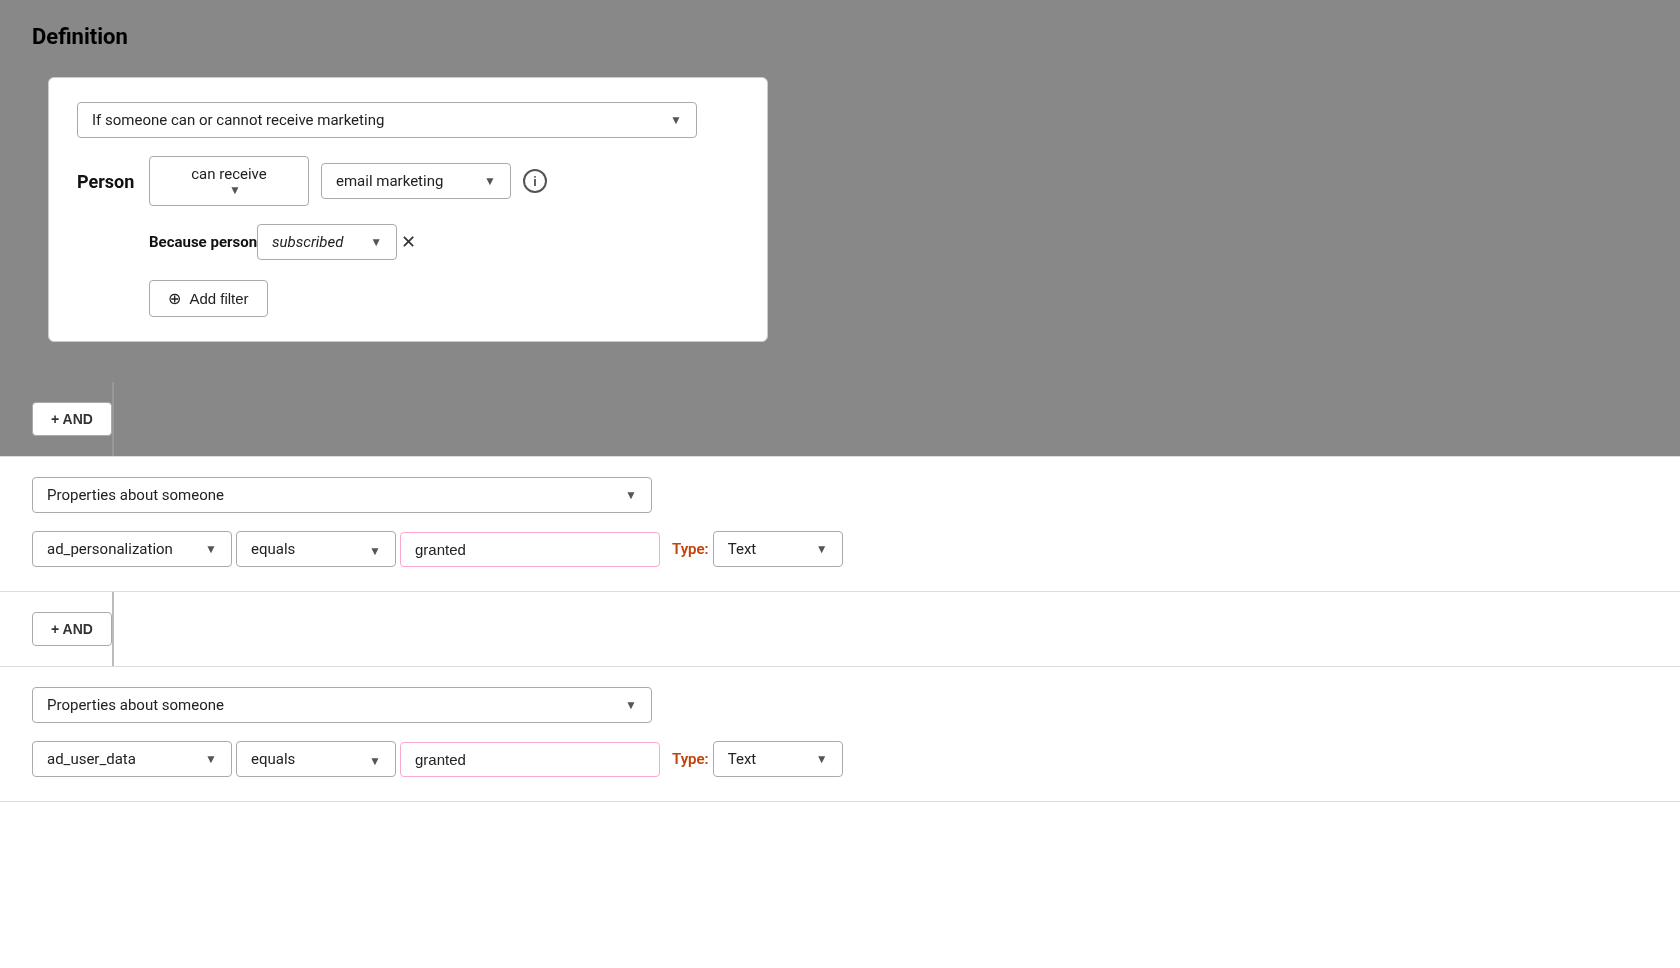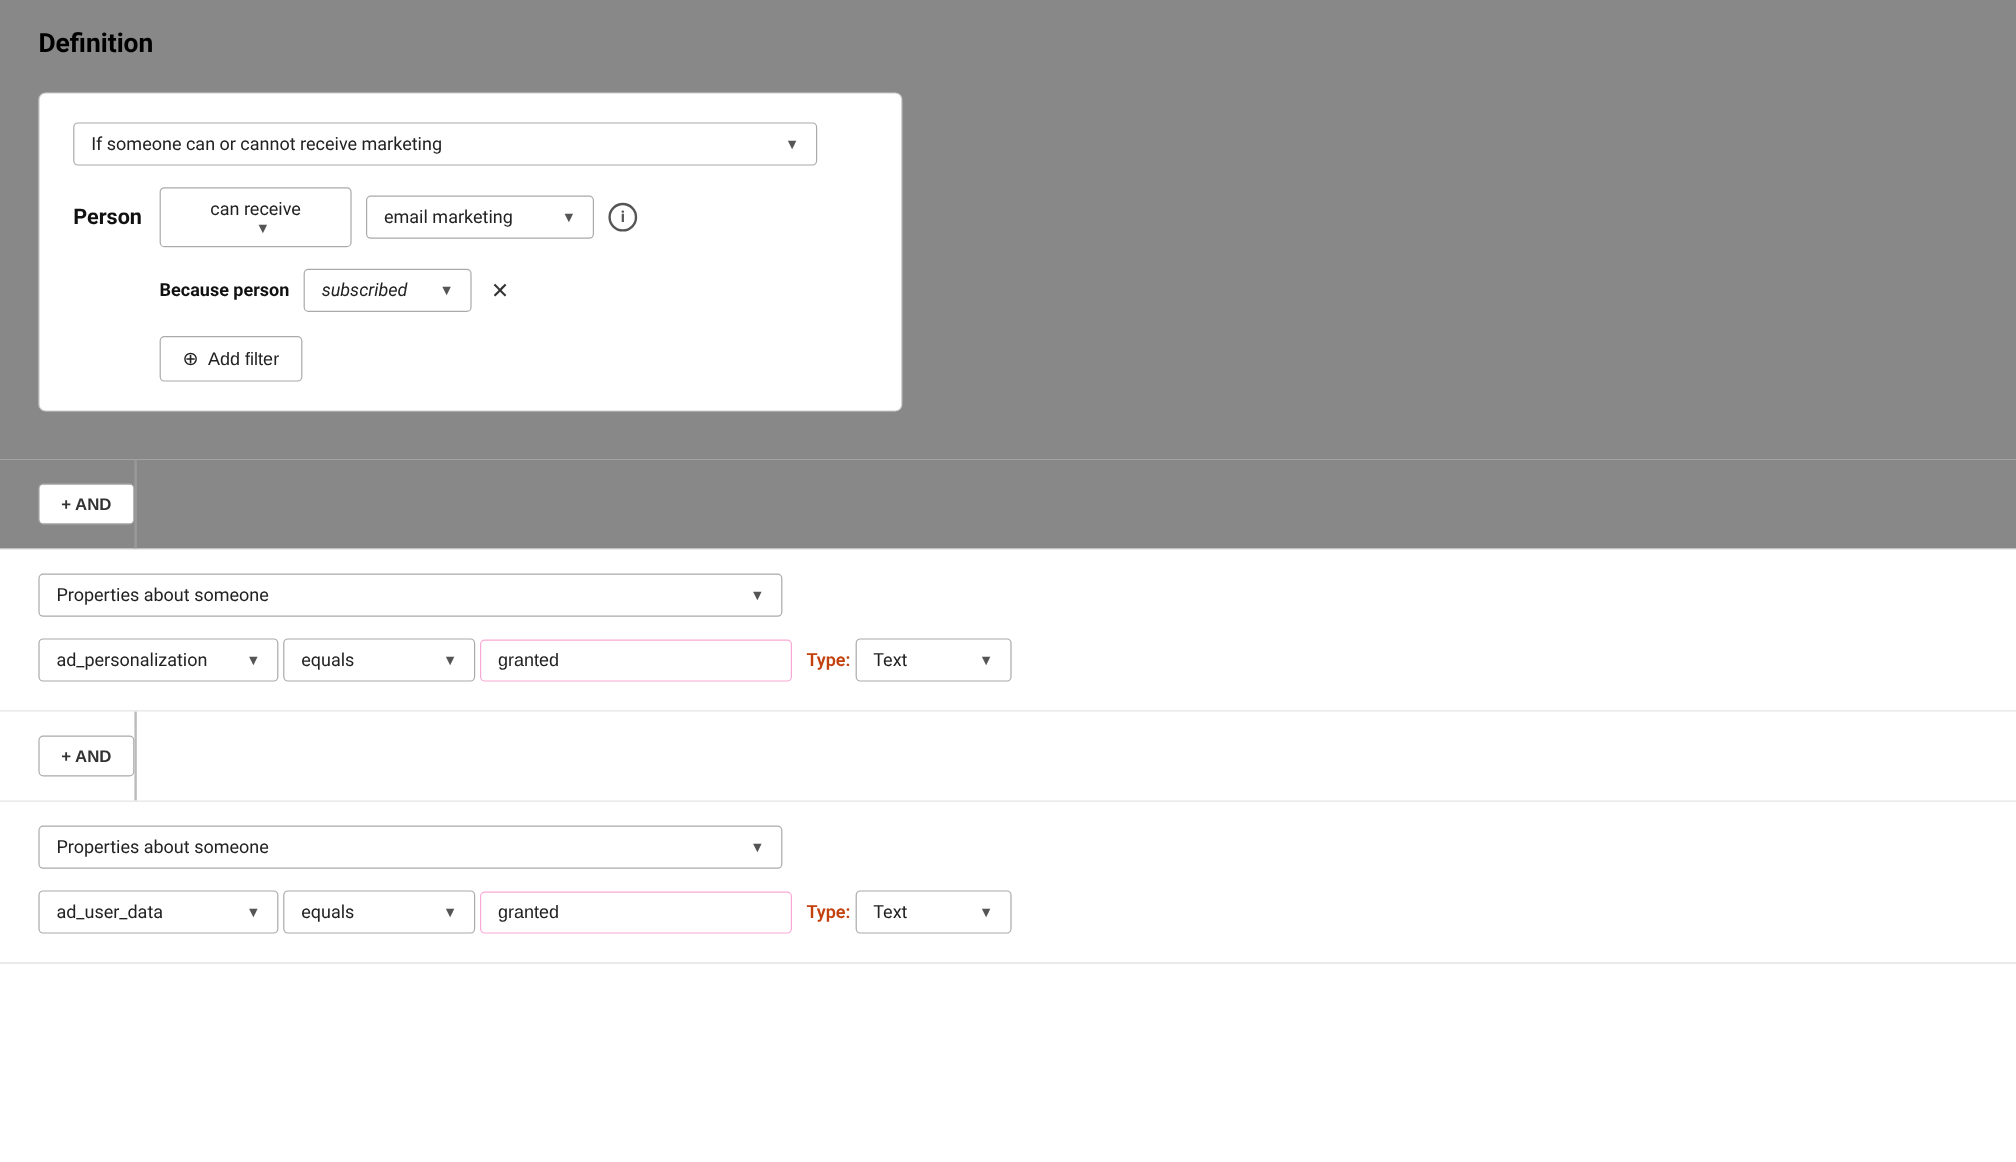--- a/index.html
+++ b/index.html
@@ -29,20 +29,21 @@
       margin-bottom: 28px;
     }
 
     .card {
       background: #fff;
       border: 1px solid #ccc;
       border-radius: 6px;
       padding: 24px 28px;
       max-width: 720px;
       margin-bottom: 0;
+      margin-left: 16px;
     }
 
     .dropdown-row {
       margin-bottom: 18px;
     }
 
     .dropdown {
       display: inline-flex;
       align-items: center;
       justify-content: space-between;
@@ -99,21 +100,20 @@
       border-radius: 50%;
       font-size: 13px;
       font-weight: 700;
       color: #555;
       cursor: pointer;
     }
 
     .because-row {
       display: flex;
       align-items: center;
-      gap: 12px;
       margin-bottom: 20px;
       margin-left: 72px;
     }
 
     .because-label {
       font-weight: 700;
       font-size: 15px;
       color: #111;
     }
 
@@ -179,20 +179,21 @@
       margin-top: 14px;
       flex-wrap: nowrap;
     }
 
     .prop-dropdown {
       min-width: 200px;
     }
 
     .operator-dropdown {
       min-width: 160px;
+      align-items: flex-end;
     }
 
     .value-input {
       min-width: 260px;
       padding: 8px 14px;
       border: 1px solid #f9a8d4;
       border-radius: 4px;
       font-size: 15px;
       color: #222;
       background: #fff;

